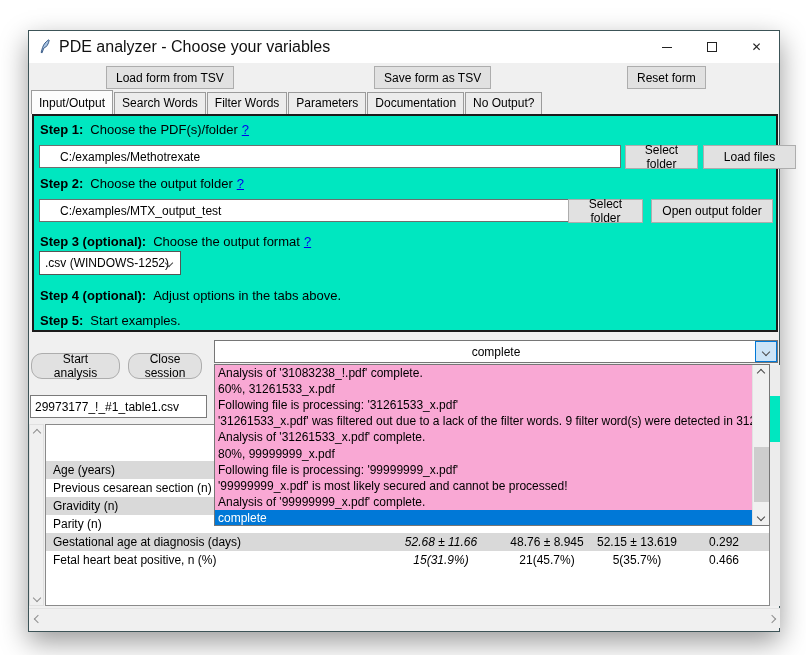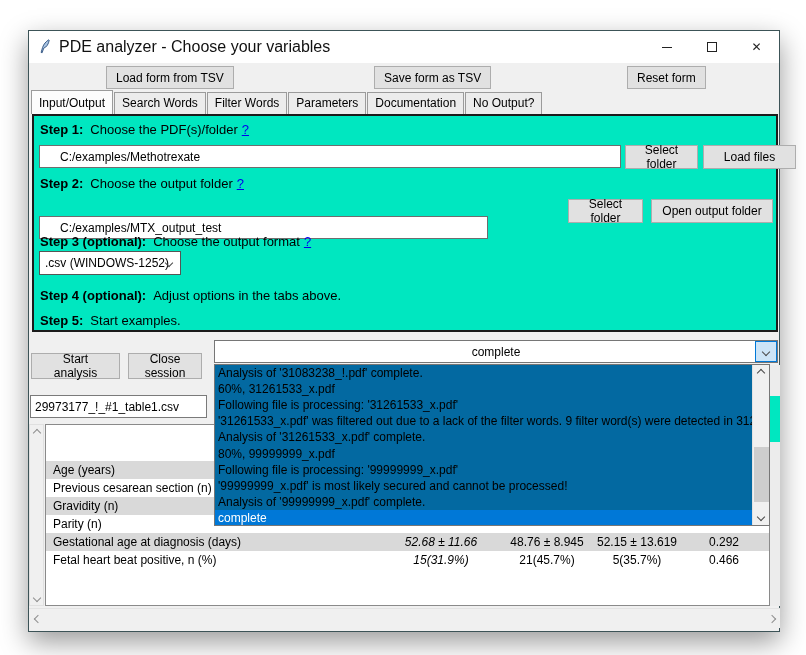--- a/index.html
+++ b/index.html
@@ -38,21 +38,21 @@
   .fmt-combo .chev{position:absolute;right:8px;top:8px;}
   
   .chev{display:inline-block;width:6px;height:6px;border-left:2px solid #4a4a4a;border-bottom:2px solid #4a4a4a;}
   .chev.thin{border-width:1.4px;}
   .chev.up{transform:rotate(135deg);}
   .chev.down{transform:rotate(-45deg);}
   .chev.left{transform:rotate(45deg);}
   .chev.right{transform:rotate(-135deg);}
   .chev.lite{border-color:#8f8f8f;}
   
-  .session-btn{position:absolute;height:26px;}
+  .session-btn{position:absolute;height:26px;border-radius:11px;}
   .status-combo{position:absolute;left:185px;top:309px;width:564px;height:23px;background:#fff;border:1px solid #767676;
     font-size:12px;display:flex;align-items:center;justify-content:center;color:#000;}
   .combo-arrow{position:absolute;right:0;top:0;width:22px;height:21px;border:1px solid var(--sel,#0078d7);
     background:#cce4f7;display:flex;align-items:center;justify-content:center;}
   .file-field{position:absolute;left:1px;top:364px;width:177px;height:23px;background:#fff;border:1px solid #7a7a7a;
     font-size:12px;display:flex;align-items:center;padding-left:4px;white-space:nowrap;overflow:hidden;}
   
   .data-table{position:absolute;left:16px;top:393px;width:725px;height:182px;background:#fff;border:1px solid #8a8a8a;overflow:hidden;}
   .t-spacer{height:36px;background:#fff;}
   .t-row{position:relative;height:18px;font-size:12px;display:flex;align-items:center;padding-left:7px;color:#000;white-space:nowrap;}
@@ -60,21 +60,21 @@
   .t-val{position:absolute;top:0;height:18px;display:flex;align-items:center;justify-content:center;}
   .v1{left:335px;width:120px;font-style:italic;} .v2{left:441px;width:120px;} .v3{left:531px;width:120px;} .v4{left:633px;width:90px;}
   
   .vscroll-left{position:absolute;left:0;top:393px;width:15px;height:182px;background:#f0f0f0;border:1px solid #e0e0e0;}
   .vscroll-left .sb-arrow{position:absolute;left:0;width:100%;height:15px;display:flex;align-items:center;justify-content:center;}
   .hscroll{position:absolute;left:0;top:577px;width:751px;height:20px;background:#f0f0f0;border-top:1px solid #e3e3e3;}
   .hscroll .sb-arrow{position:absolute;top:0;width:17px;height:20px;display:flex;align-items:center;justify-content:center;}
   .vscroll-right{position:absolute;left:741px;top:334px;width:10px;height:241px;background:#ececec;}
   .teal-thumb{position:absolute;left:0;top:31px;width:100%;height:46px;background:var(--green,#00e7c0);}
   
-  .dropdown{position:absolute;left:185px;top:333px;width:556px;height:162px;background:#0369a1;border:1px solid #767676;z-index:10;overflow:hidden;}
+  .dropdown{position:absolute;left:185px;top:333px;width:556px;height:162px;background:#f9a8d4;border:1px solid #767676;z-index:10;overflow:hidden;}
   .dd-items{position:absolute;left:0;top:0;right:17px;bottom:0;overflow:hidden;}
   .dd-item{height:16.1px;font-size:12px;display:flex;align-items:center;padding-left:3px;white-space:nowrap;color:#000;}
   .dd-item.selected{background:var(--sel,#0078d7);color:#fff;margin-right:-17px;padding-right:17px;}
   .dd-scroll{position:absolute;right:0;top:0;width:17px;height:100%;background:#f0f0f0;border-left:1px solid #e2e2e2;}
   .dd-scroll .sb-arrow{position:absolute;left:0;width:100%;height:16px;display:flex;align-items:center;justify-content:center;}
   .dd-thumb{position:absolute;left:1px;width:15px;top:82px;height:55px;background:#cdcdcd;}
 </style>
 </head>
 <body>
 
@@ -116,21 +116,21 @@
     <div class="step-line" style="top:6px;">
       <b>Step 1:</b><span>Choose the PDF(s)/folder</span><a class="help-link">?</a>
     </div>
     <div class="path-input" style="left:5px;top:29px;width:582px;">C:/examples/Methotrexate</div>
     <button class="btn panel-btn" style="left:591px;top:29px;width:73px;">Select folder</button>
     <button class="btn panel-btn" style="left:669px;top:29px;width:93px;">Load files</button>
 
     <div class="step-line" style="top:60px;">
       <b>Step 2:</b><span>Choose the output folder</span><a class="help-link">?</a>
     </div>
-    <div class="path-input" style="left:5px;top:100px;width:449px;">C:/examples/MTX_output_test</div>
+    <div class="path-input" style="left:5px;top:83px;width:534px;">C:/examples/MTX_output_test</div>
     <button class="btn panel-btn" style="left:534px;top:83px;width:75px;">Select folder</button>
     <button class="btn panel-btn" style="left:617px;top:83px;width:122px;">Open output folder</button>
 
     <div class="step-line" style="top:118px;">
       <b>Step 3 (optional):</b><span>Choose the output format</span><a class="help-link">?</a>
     </div>
     <div class="fmt-combo">
       <span>.csv (WINDOWS-1252)</span>
       <span class="chev thin down"></span>
     </div>

